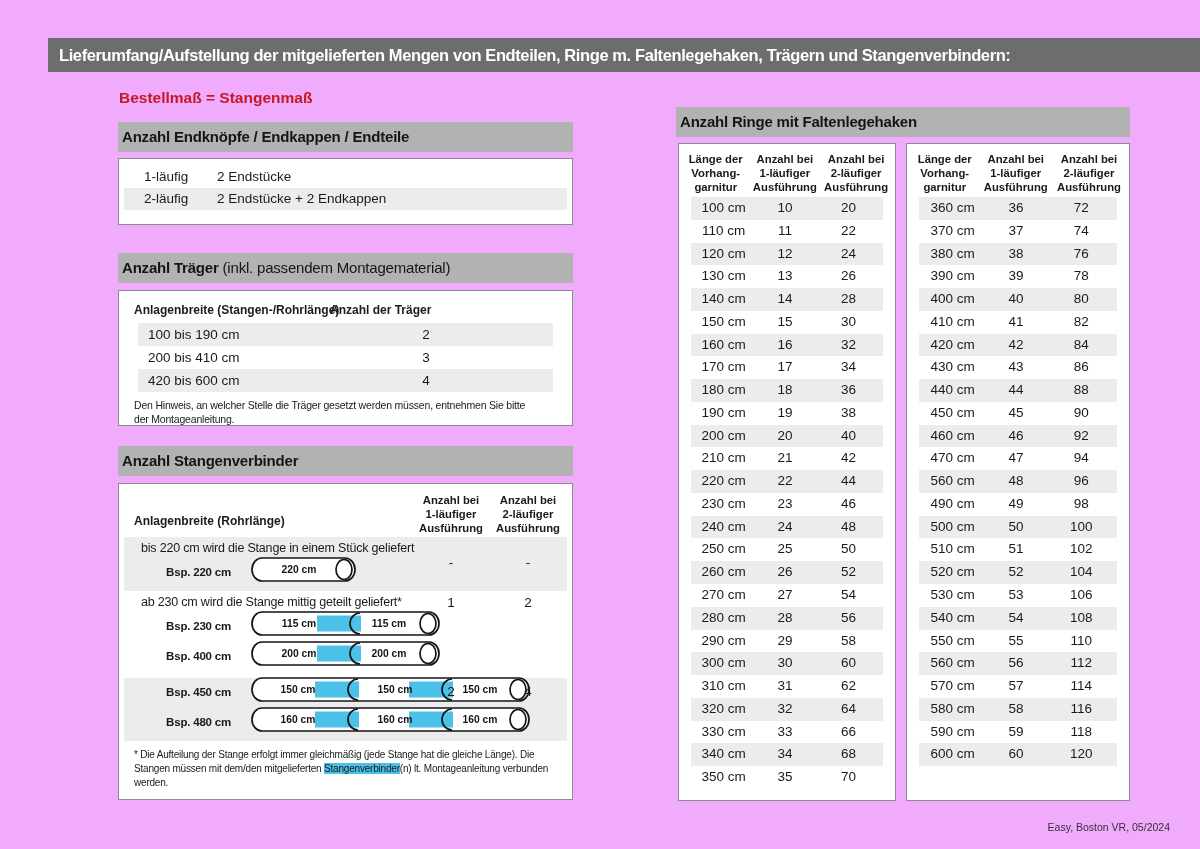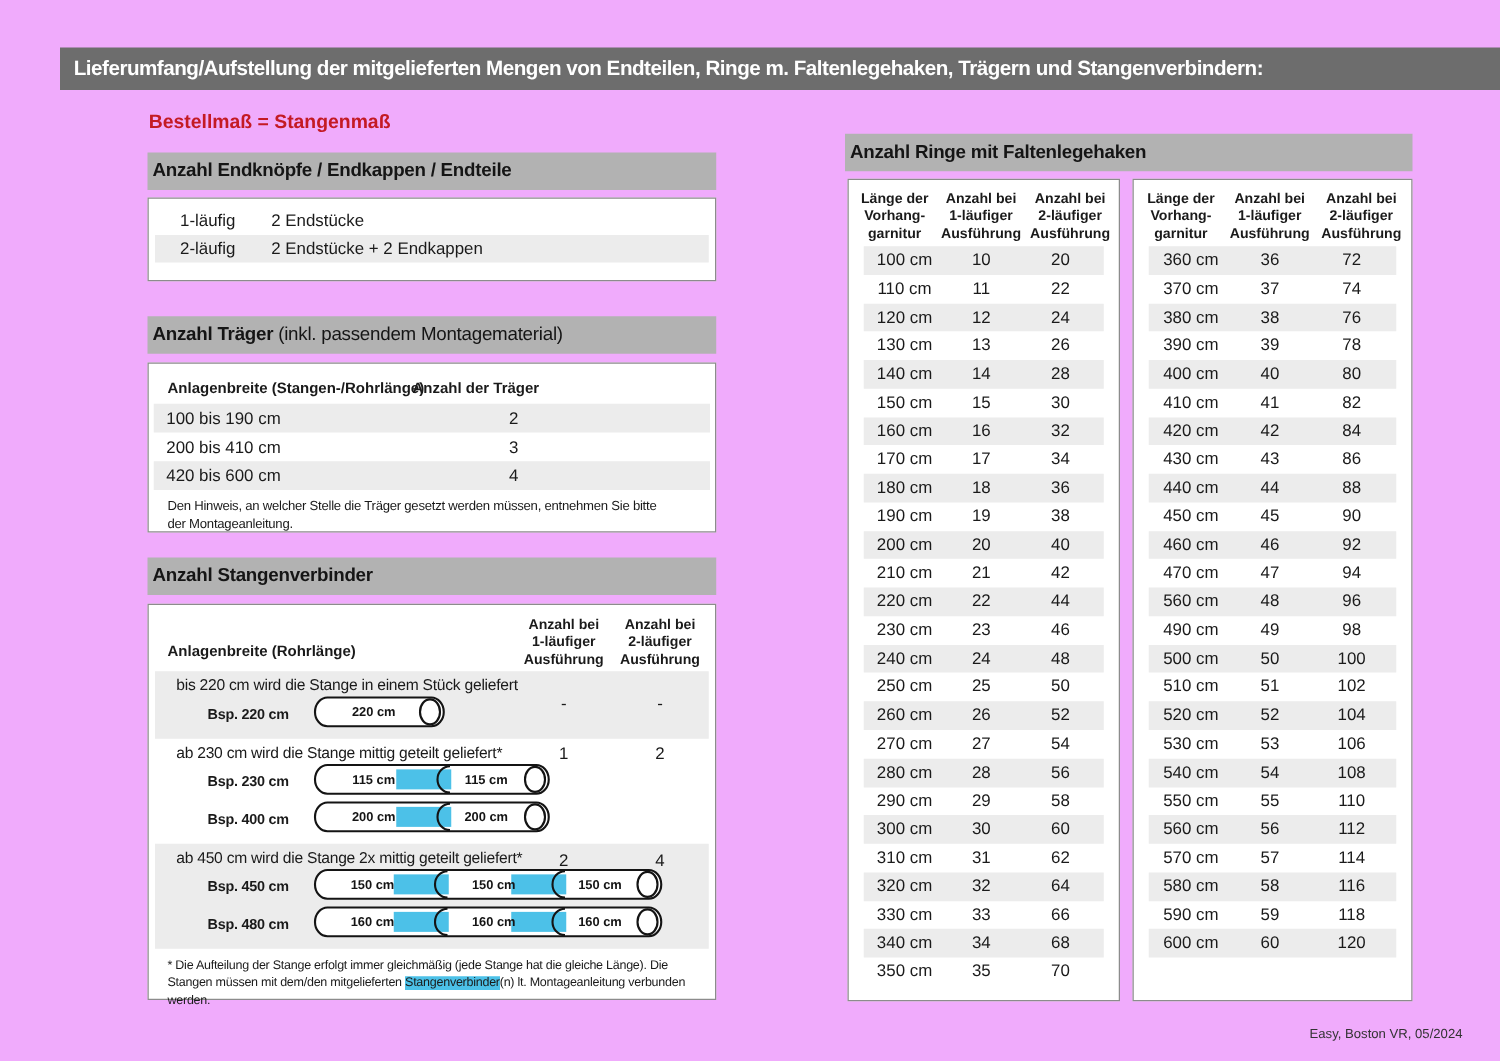--- a/index.html
+++ b/index.html
@@ -23,21 +23,21 @@
   .rb2{left:906px;top:143px;width:224px;height:658px}
   .footer{position:absolute;right:30px;top:821px;font-size:10.5px;color:#333}
   .stripe{background:#ececec}
   
   .row1{display:flex;height:22px;line-height:22px;margin:0 5px;padding-left:20px;font-size:13.5px}
   .row1 .lbl{width:73px}
   
   .t2-head{position:relative;height:24px;margin-top:8px;font-size:12px;font-weight:bold}
   .t2c1{position:absolute;left:15px;top:4px}
   .t2c2{position:absolute;left:211px;width:160px;top:4px}
-  .row2{display:flex;height:23px;line-height:23px;margin:0 4px;font-size:13.5px}
+  .row2{display:flex;height:23px;line-height:23px;margin:0 19px;font-size:13.5px}
   .row2 .c1{padding-left:10px;width:200px}
   .row2 .c2{width:156px;text-align:center}
   .t2-note{padding:6px 15px 0;font-size:10.5px;letter-spacing:-0.2px;line-height:1.35;white-space:pre-line}
   
   .vb-head{position:relative;height:53px}
   .vb-c1{position:absolute;left:15px;bottom:9px;font-size:12px;font-weight:bold}
   .vb-c2,.vb-c3{position:absolute;top:9px;width:120px;text-align:center;font-size:11.3px;
                 font-weight:bold;line-height:1.25;white-space:pre-line}
   .vb-c2{left:272px}.vb-c3{left:349px}
   .vbrow{position:relative;margin:0 5px;padding-bottom:6px}
@@ -153,21 +153,20 @@
                 <rect x="2" y="2" width="187" height="23" rx="10" ry="11.5" fill="#fff" stroke="#141414" stroke-width="1.7"></rect>
                 <rect x="67" y="5.5" width="44" height="16" fill="#4cc1e8"></rect>
                 <path d="M 110 3 A 10 10.5 0 0 0 110 24" fill="none" stroke="#141414" stroke-width="1.7"></path>
                 <ellipse cx="178" cy="13.5" rx="8" ry="10" fill="#fff" stroke="#141414" stroke-width="1.7"></ellipse>
                 <text x="49" y="17" text-anchor="middle" font-size="10.3" font-weight="600" fill="#141414">200 cm</text>
                 <text x="139" y="17" text-anchor="middle" font-size="10.3" font-weight="600" fill="#141414">200 cm</text>
               </svg></span>
           </div>
         </div>
         <div class="vbrow stripe">
-          <div class="vtext">ab 450 cm wird die Stange 2x mittig geteilt geliefert*</div>
           <span class="val v1" style="top: 6px;">2</span>
           <span class="val v2" style="top: 6px;">4</span>
           <div class="diag">
             <span class="dlabel">Bsp. 450 cm</span>
             <span><svg width="282" height="27" viewBox="0 0 282 27">
                 <rect x="2" y="2" width="277" height="23" rx="10" ry="11.5" fill="#fff" stroke="#141414" stroke-width="1.7"></rect>
                 <rect x="65" y="5.5" width="44" height="16" fill="#4cc1e8"></rect>
                 <path d="M 108 3 A 10 10.5 0 0 0 108 24" fill="none" stroke="#141414" stroke-width="1.7"></path>
                 <rect x="159" y="5.5" width="44" height="16" fill="#4cc1e8"></rect>
                 <path d="M 202 3 A 10 10.5 0 0 0 202 24" fill="none" stroke="#141414" stroke-width="1.7"></path>

